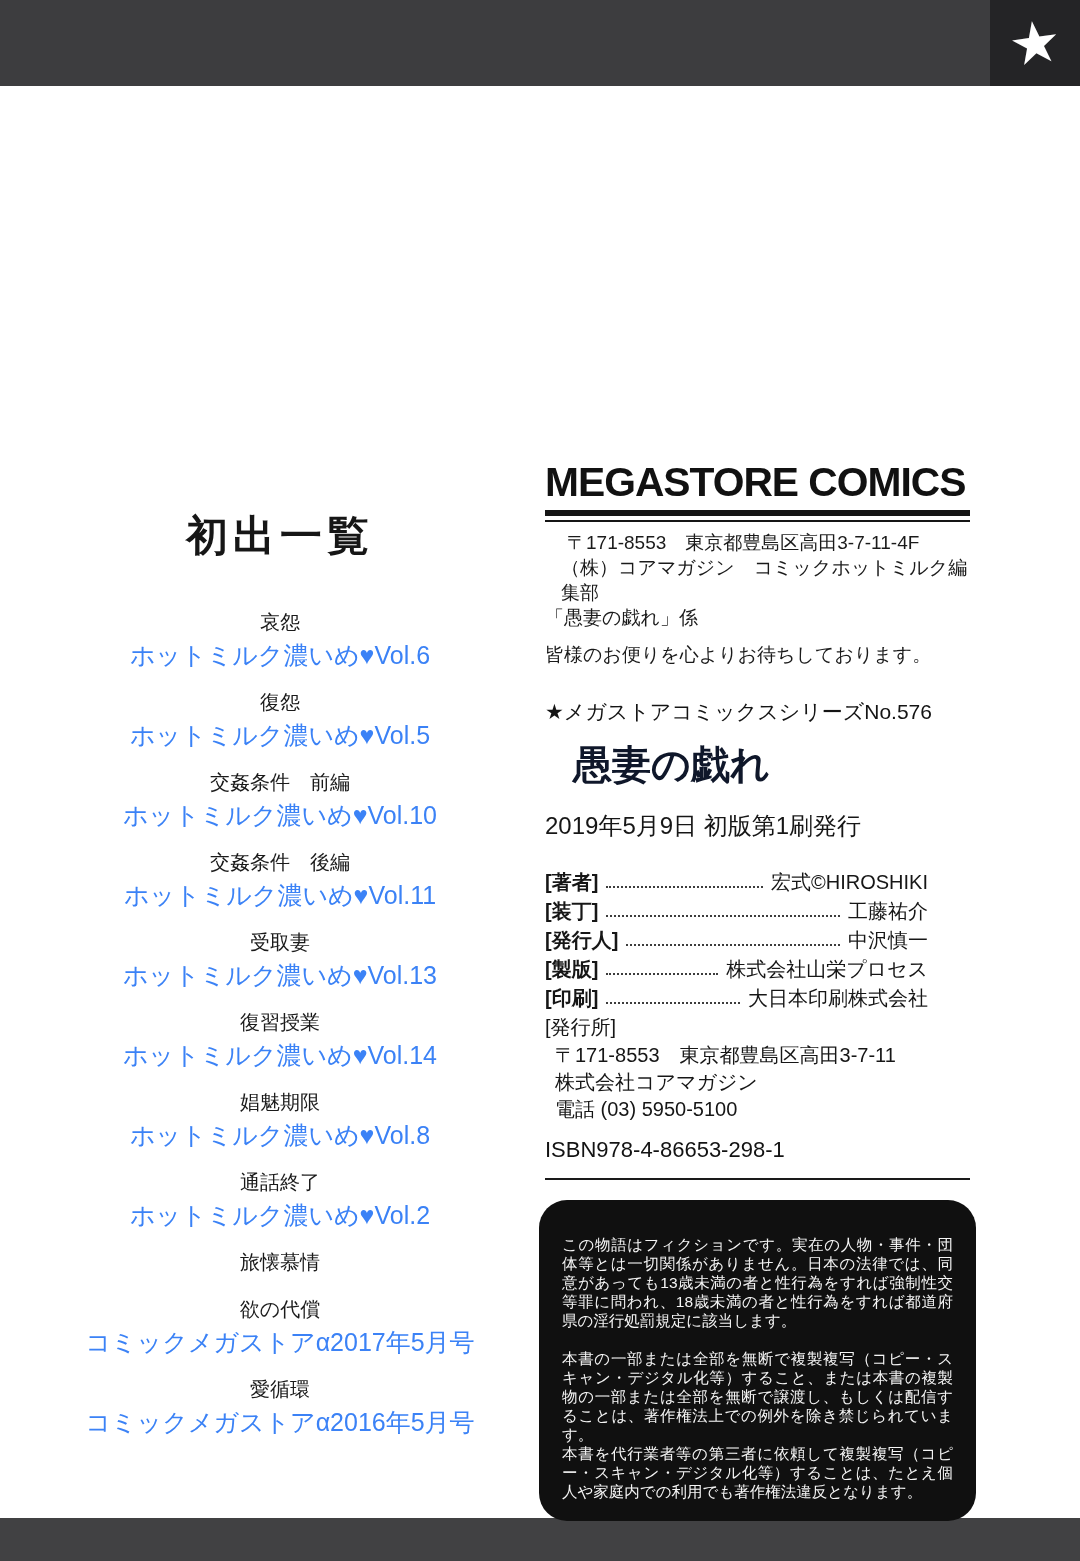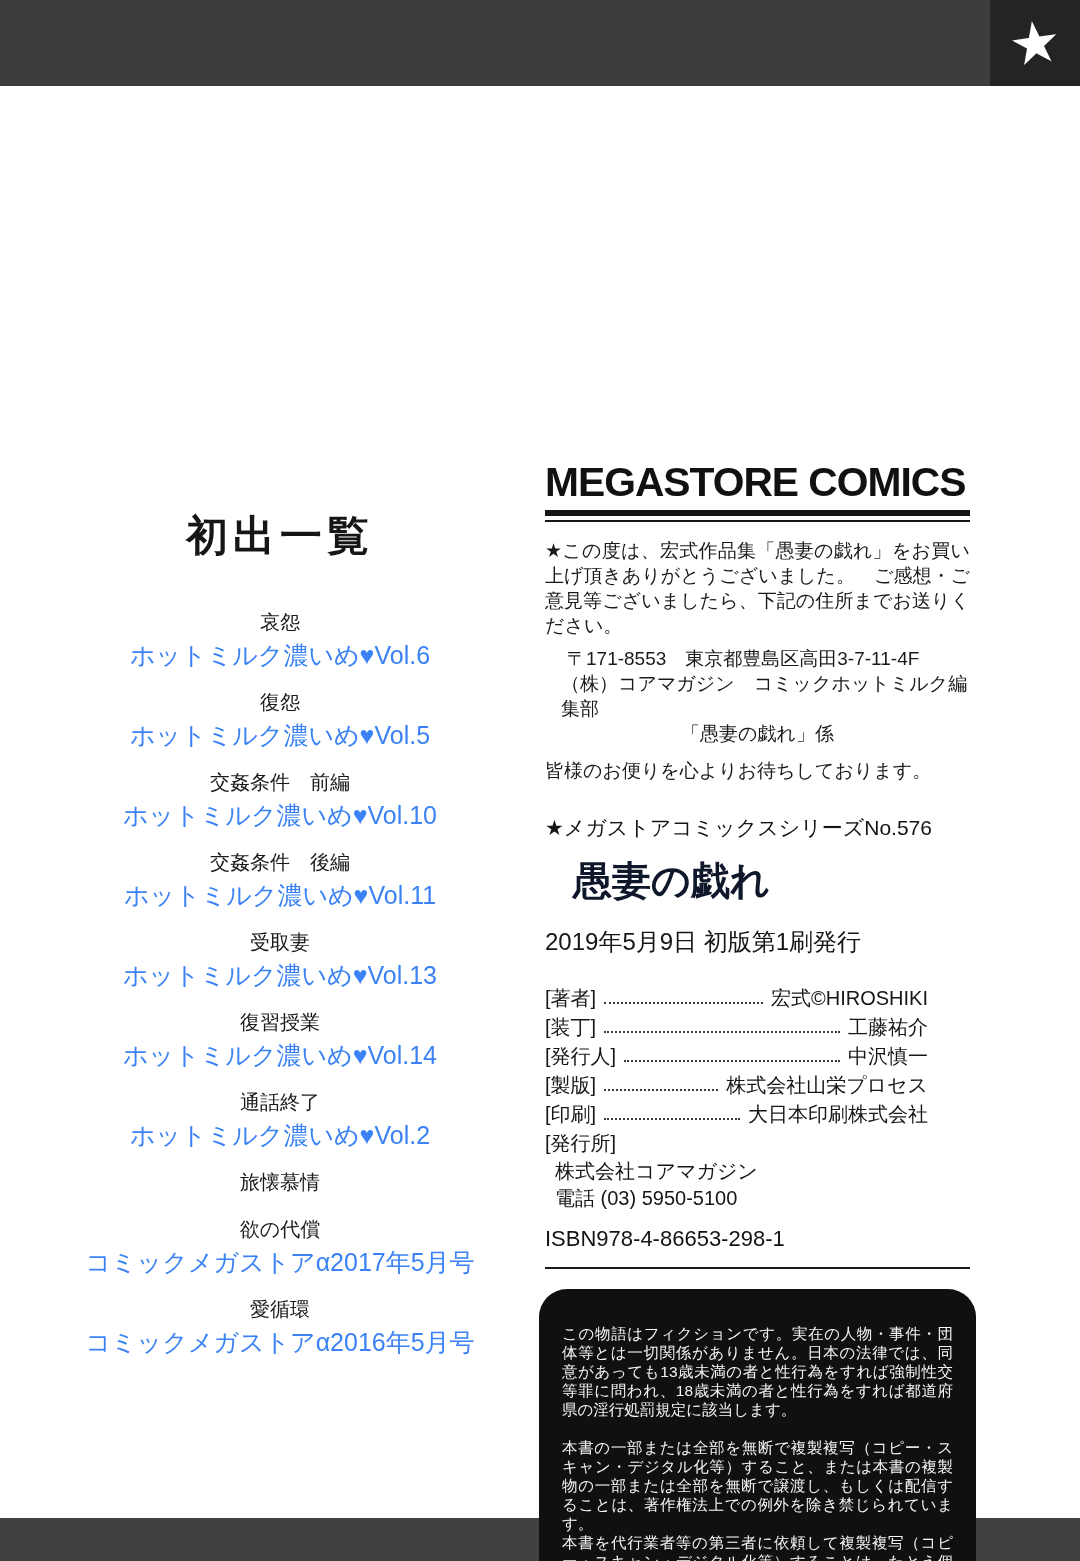--- a/index.html
+++ b/index.html
@@ -61,34 +61,34 @@
   .logo-rule-thick{height:6px;background:#151515;margin:5px 0 4px 0;}
   .logo-rule-thin{height:2px;background:#151515;}
 
   .thanks{
     margin-top:16px;font-size:19px;line-height:25px;
     text-align:justify;color:#1a1a1a;
   }
   .addr{margin-top:8px;font-size:19px;line-height:25px;color:#1a1a1a;}
   .addr-line1{padding-left:22px;}
   .addr-line2{padding-left:16px;}
-  .addr-line3{text-align:center;}
+  .addr-line3{text-align:left;}
   .letters-note{margin-top:12px;font-size:19px;color:#1a1a1a;}
 
   .series{margin-top:30px;font-size:21px;color:#141414;}
   .book-title{margin-top:12px;font-size:39px;font-weight:bold;color:#0f172a;margin-left:28px;}
   .edition{margin-top:18px;font-size:24px;color:#161616;}
 
   .credits{margin-top:26px;}
   .credit-row{
     display:flex;align-items:flex-end;
     font-size:20px;line-height:29px;color:#161616;
     padding-right:42px;
   }
-  .credit-label{white-space:nowrap;}
+  .credit-label{white-space:nowrap;font-weight:bold;}
   .credit-leader{
     flex:1;border-bottom:2px dotted #3c3c3c;margin:0 8px 9px 8px;
     min-width:20px;
   }
   .credit-value{white-space:nowrap;}
 
   .publisher-label{font-size:20px;line-height:29px;color:#161616;}
   .publisher-lines{font-size:20px;line-height:27px;color:#161616;}
   .publisher-lines div{padding-left:10px;}
   .isbn{margin-top:14px;font-size:22px;color:#131313;}
@@ -141,20 +141,24 @@
     </div>
     <div class="fp-entry">
       <div class="fp-title">受取妻</div>
       <div class="fp-source">ホットミルク濃いめ♥Vol.13</div>
     </div>
     <div class="fp-entry">
       <div class="fp-title">復習授業</div>
       <div class="fp-source">ホットミルク濃いめ♥Vol.14</div>
     </div>
     <div class="fp-entry">
+      <div class="fp-title">娼魅期限</div>
+      <div class="fp-source">ホットミルク濃いめ♥Vol.8</div>
+    </div>
+    <div class="fp-entry">
       <div class="fp-title">通話終了</div>
       <div class="fp-source">ホットミルク濃いめ♥Vol.2</div>
     </div>
     <div class="fp-entry">
       <div class="fp-title">旅懐慕情</div>
     </div>
     <div class="fp-entry">
       <div class="fp-title">欲の代償</div>
       <div class="fp-source">コミックメガストアα2017年5月号</div>
     </div>
@@ -163,21 +167,20 @@
       <div class="fp-source">コミックメガストアα2016年5月号</div>
     </div>
   </div>
 
   <div class="right-col">
 
     <div class="logo">MEGASTORE COMICS</div>
     <div class="logo-rule-thick"></div>
     <div class="logo-rule-thin"></div>
 
-    <div class="thanks">★この度は、宏式作品集「愚妻の戯れ」をお買い上げ頂きありがとうございました。　ご感想・ご意見等ございましたら、下記の住所までお送りください。</div>
 
     <div class="addr">
       <div class="addr-line1">〒171-8553　東京都豊島区高田3-7-11-4F</div>
       <div class="addr-line2">（株）コアマガジン　コミックホットミルク編集部</div>
       <div class="addr-line3">「愚妻の戯れ」係</div>
     </div>
 
     <div class="letters-note">皆様のお便りを心よりお待ちしております。</div>
 
     <div class="series">★メガストアコミックスシリーズNo.576</div>
@@ -209,20 +212,21 @@
       </div>
       <div class="credit-row">
         <span class="credit-label">[印刷]</span>
         <span class="credit-leader"></span>
         <span class="credit-value">大日本印刷株式会社</span>
       </div>
     </div>
 
     <div class="publisher-label">[発行所]</div>
     <div class="publisher-lines">
+      <div>〒171-8553　東京都豊島区高田3-7-11</div>
       <div>株式会社コアマガジン</div>
       <div>電話 (03) 5950-5100</div>
     </div>
 
     <div class="isbn">ISBN978-4-86653-298-1</div>
 
     <div class="thin-rule"></div>
 
     <div class="notice-box">
       <p>この物語はフィクションです。実在の人物・事件・団体等とは一切関係がありません。日本の法律では、同意があっても13歳未満の者と性行為をすれば強制性交等罪に問われ、18歳未満の者と性行為をすれば都道府県の淫行処罰規定に該当します。</p>

